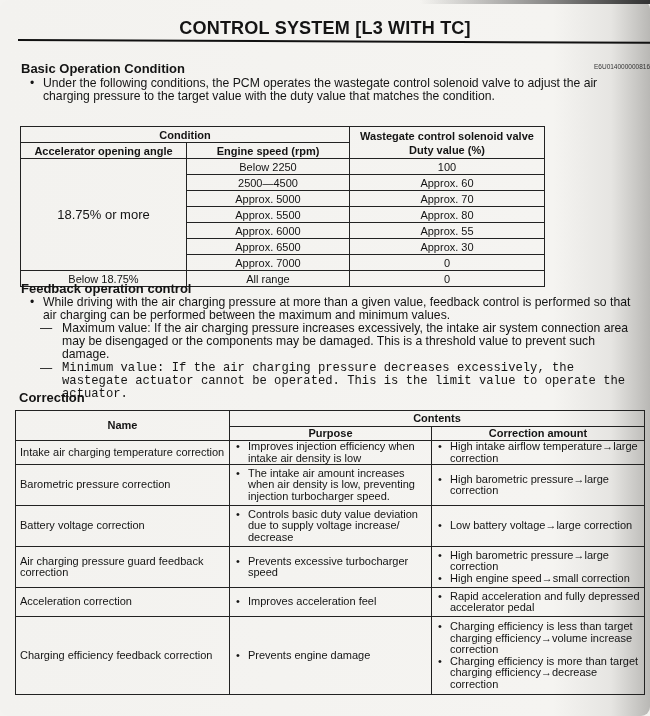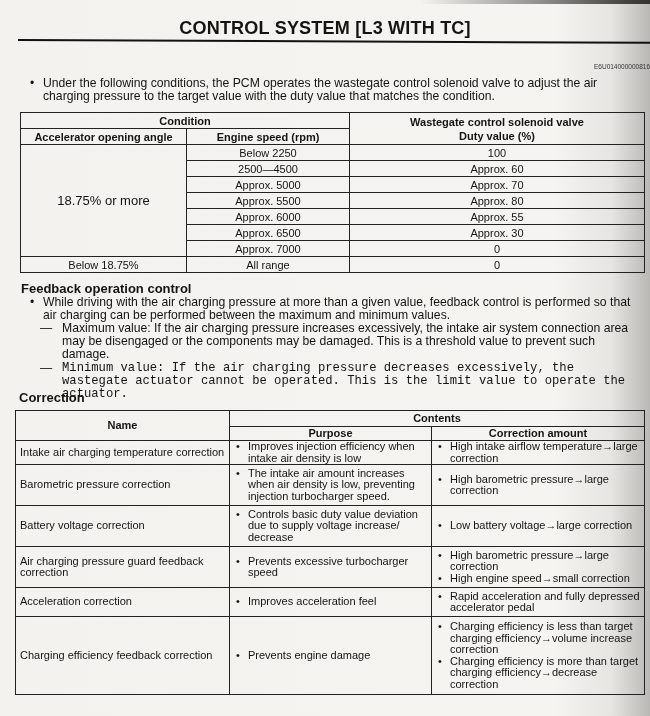--- a/index.html
+++ b/index.html
@@ -6,20 +6,21 @@
   body {
     width: 650px; height: 716px; overflow: hidden;
     background: #f4f3f0;
     font-family: "Liberation Sans", sans-serif;
     color: #141414;
     position: relative;
   }
   .page {
     position: absolute; left: 0; top: 0; width: 650px; height: 716px;
     background: linear-gradient(to right, #f3f2ef 0%, #f5f4f1 85%, #e6e5e2 94%, #b9b8b5 100%);
+    border-radius: 9px;
   }
   .topshade {
     position: absolute; left: 420px; top: 0; width: 230px; height: 4px;
     background: linear-gradient(to right, rgba(0,0,0,0), #333);
   }
   .main-title {
     position: absolute; left: 0; width: 650px; top: 17px;
     text-align: center; font-weight: bold; font-size: 19px; letter-spacing: 0.2px;
     transform: scaleX(0.95);
   }
@@ -54,28 +55,29 @@
 </style>
 </head>
 <body>
 
 <div class="page">
   <div class="topshade"></div>
 
   <div class="main-title">CONTROL SYSTEM [L3 WITH TC]</div>
   <div class="title-rule"></div>
 
+  <div class="h3" style="left:21px; top:61px;">Basic Operation Condition</div>
   <div class="doc-code">E6U014000000816</div>
 
   <div class="para" style="left:30px; top:77px; width:612px;">
     <span class="bullet" style="left:0;">•</span>
     <div style="padding-left:13px;">Under the following conditions, the PCM operates the wastegate control solenoid valve to adjust the air charging pressure to the target value with the duty value that matches the condition.</div>
   </div>
 
-  <table class="t1" style="left:20px; top:112px; width:625px;">
+  <table class="t1" style="left:20px; top:126px; width:525px;">
     <colgroup>
         <col style="width:166px">
         <col style="width:163px">
         <col>
       </colgroup>
     <tbody>
         <tr>
       <th colspan="2">Condition</th>
       <th rowspan="2">
         <div>Wastegate control solenoid valve</div>

